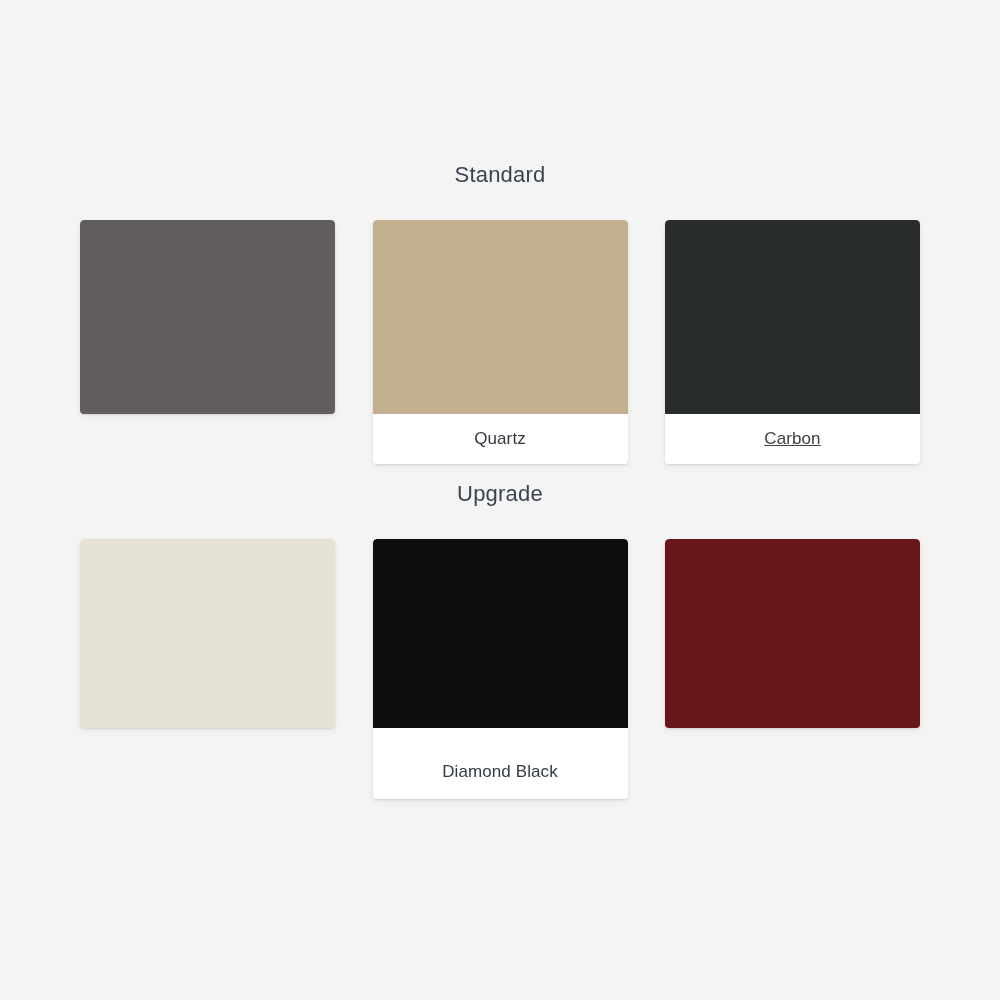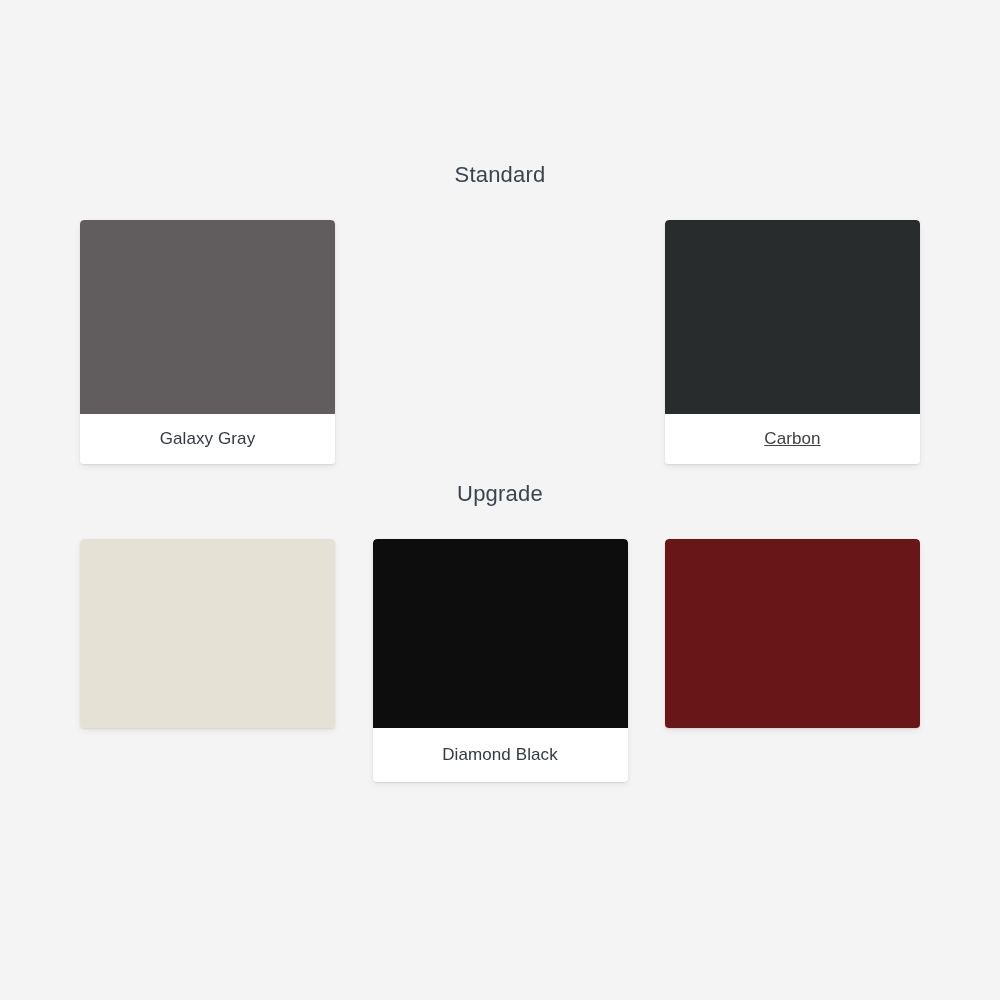--- a/index.html
+++ b/index.html
@@ -99,44 +99,47 @@
 
 <div class="swatch-page">
 
   <section class="section section-standard">
     <h2 class="section-title" style="color: rgb(58, 68, 80);">Standard</h2>
 
     <div class="swatch-row">
 
       <div class="swatch-card row-one" style="background-color: rgb(255, 255, 255);">
         <span class="swatch-color" style="background-color: rgb(97, 92, 94);"></span>
-        <span class="swatch-label" style="color: rgb(51, 58, 66); background-color: rgb(255, 255, 255);">Galaxy Gray</span>
       </div>
 
+      <div class="swatch-card row-one" style="background-color: rgb(255, 255, 255);">
+        <span class="swatch-color" style="background-color: rgb(194, 175, 142);"></span>
+        <span class="swatch-label" style="color: rgb(51, 58, 66); background-color: rgb(255, 255, 255);">Quartz</span>
+      </div>
 
       <div class="swatch-card row-one" style="background-color: rgb(255, 255, 255);">
         <span class="swatch-color" style="background-color: rgb(40, 44, 44);"></span>
         <span class="swatch-label" style="color: #404040; background-color: rgb(255, 255, 255); text-decoration: underline;">Carbon</span>
       </div>
 
     </div>
   </section>
 
   <section class="section section-upgrade">
     <h2 class="section-title" style="color: rgb(58, 68, 80);">Upgrade</h2>
 
     <div class="swatch-row">
 
       <div class="swatch-card row-two" style="background-color: rgb(255, 255, 255);">
         <span class="swatch-color" style="background-color: rgb(230, 225, 213);"></span>
       </div>
 
       <div class="swatch-card row-two" style="background-color: rgb(255, 255, 255);">
         <span class="swatch-color" style="background-color: rgb(13, 13, 13);"></span>
-        <span class="swatch-label" style="color: rgb(51, 58, 66); background-color: rgb(255, 255, 255);">Diamond Black</span>
+        <span class="swatch-label" style="color: rgb(51, 58, 66); background-color: rgb(255, 255, 255); margin-top: 17px;">Diamond Black</span>
       </div>
 
       <div class="swatch-card row-two" style="background-color: rgb(255, 255, 255);">
         <span class="swatch-color" style="background-color: rgb(105, 22, 24);"></span>
       </div>
 
     </div>
   </section>
 
 </div>

